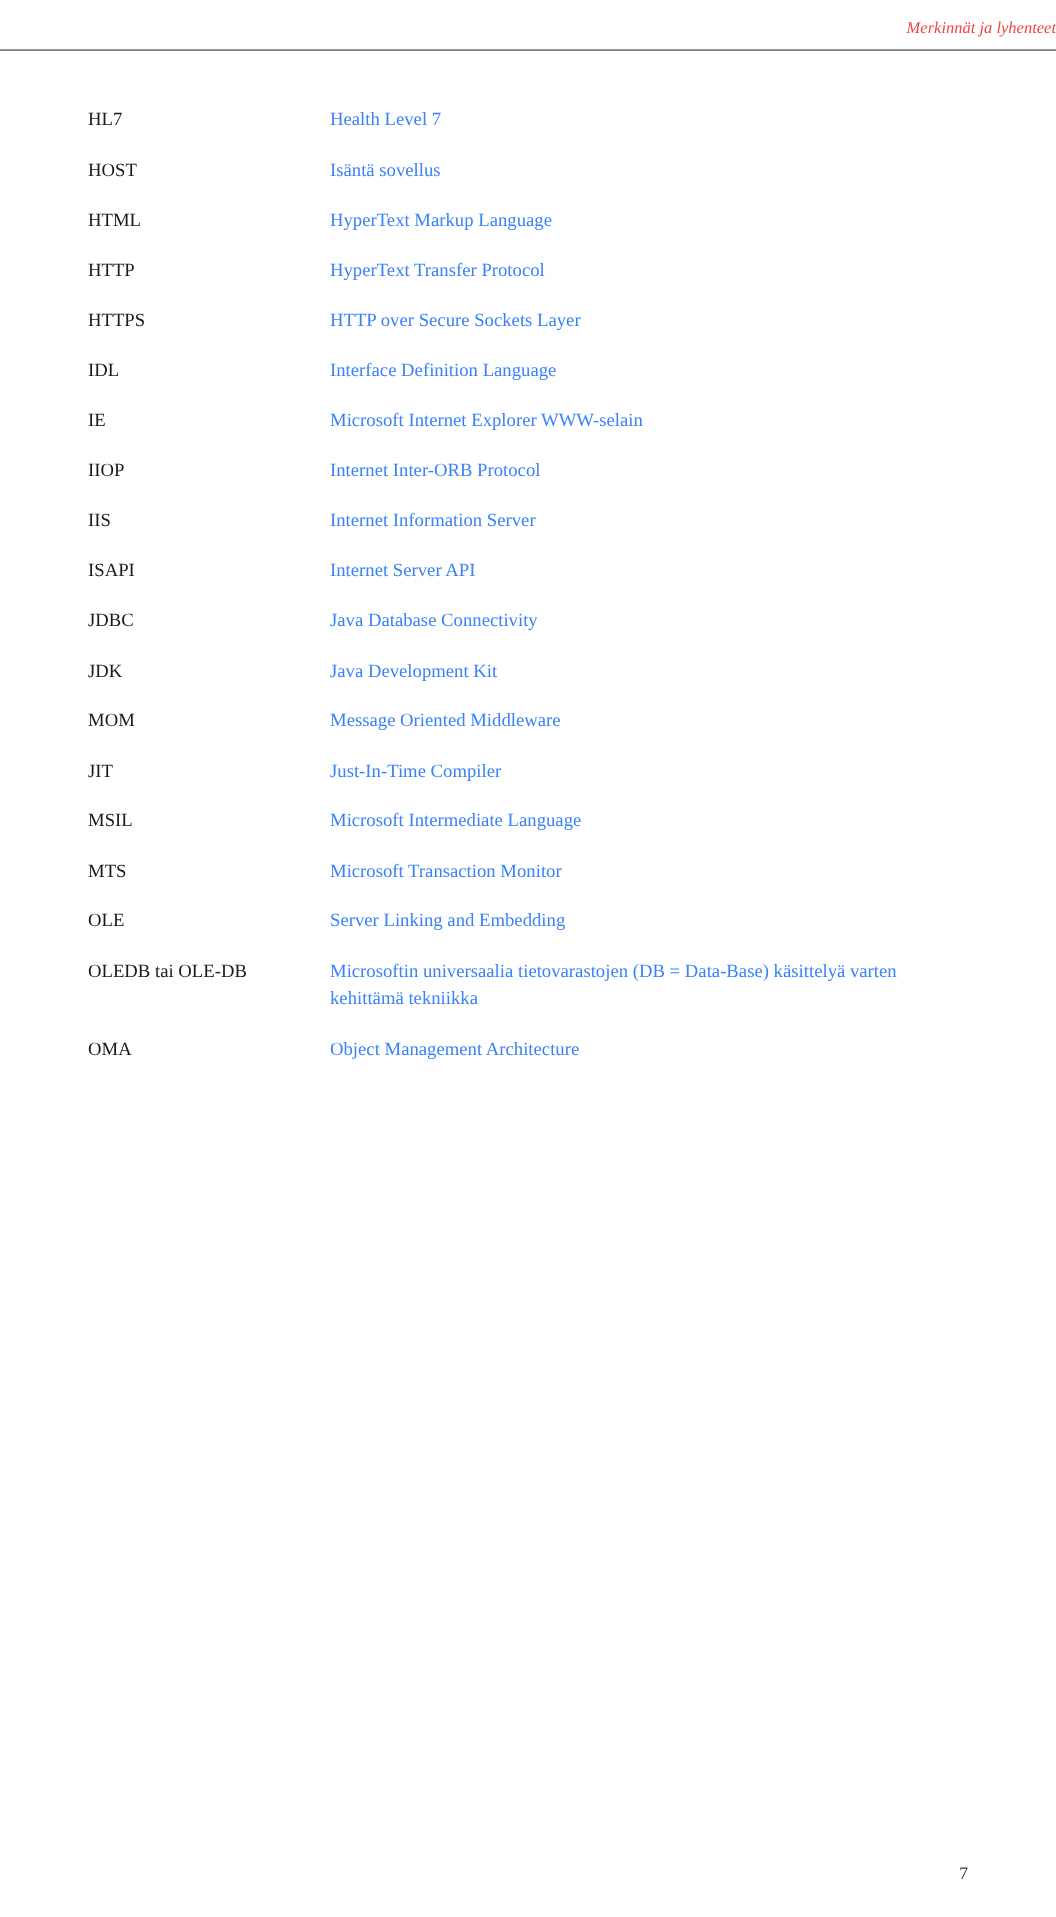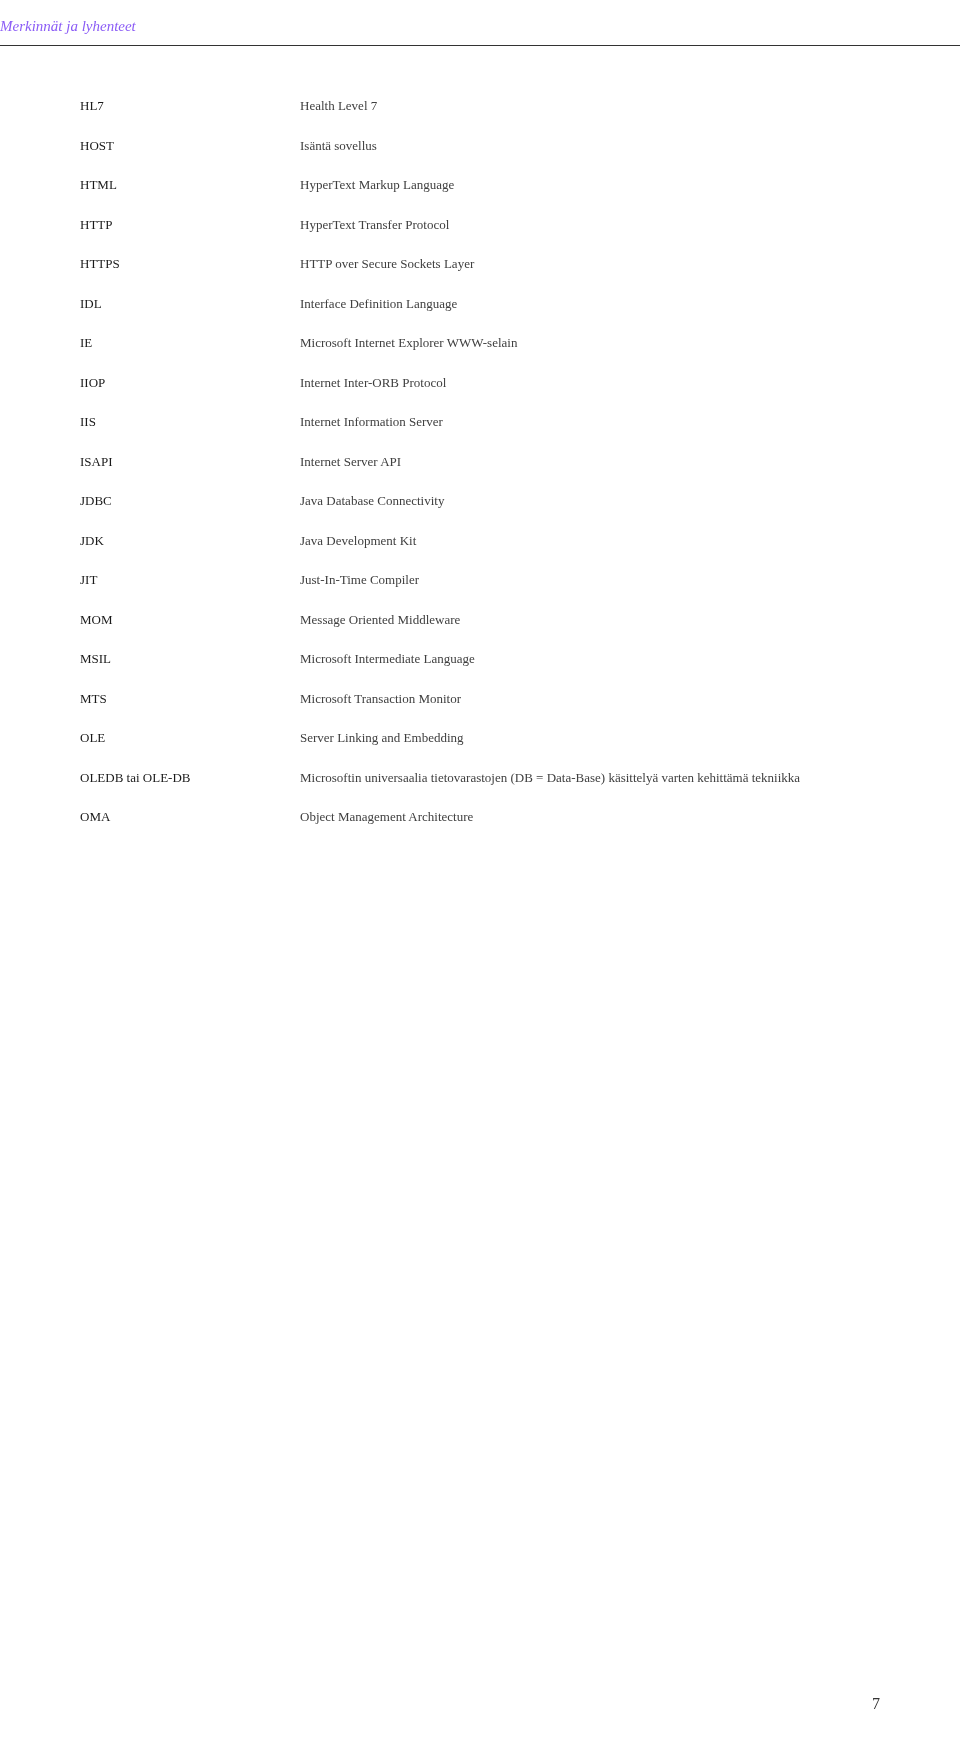--- a/index.html
+++ b/index.html
@@ -11,54 +11,54 @@
     body {
       background: #ffffff;
       font-family: Georgia, 'Times New Roman', Times, serif;
       color: #1a1a1a;
       width: 960px;
       min-height: 1743px;
       position: relative;
     }
 
     .page-header {
-      text-align: left;
+      text-align: right;
       padding: 18px 0 10px 0;
       font-style: italic;
       font-size: 15px;
-      color: #8b5cf6;
+      color: #ef4444;
       border-bottom: 1.5px solid #333;
       margin-bottom: 0;
     }
 
     .content {
       padding: 40px 80px 60px 80px;
     }
 
     .abbreviation-table {
       width: 100%;
       border-collapse: collapse;
     }
 
     .abbreviation-table tr td {
       padding: 10px 0;
       vertical-align: top;
-      font-size: 13px;
+      font-size: 17px;
       line-height: 1.5;
     }
 
     .abbreviation-table tr td:first-child {
       width: 220px;
       font-weight: normal;
       color: #1a1a1a;
       padding-right: 20px;
     }
 
     .abbreviation-table tr td:last-child {
-      color: #404040;
+      color: #3b82f6;
       font-family: Liberation Serif, serif;
     }
 
     .page-number {
       position: absolute;
       bottom: 30px;
       right: 80px;
       font-size: 16px;
       color: #333;
     }
@@ -115,26 +115,26 @@
         </tr>
         <tr>
           <td>JDBC</td>
           <td>Java Database Connectivity</td>
         </tr>
         <tr>
           <td>JDK</td>
           <td>Java Development Kit</td>
         </tr>
         <tr>
+          <td>MOM</td>
+          <td>Message Oriented Middleware</td>
+        </tr>
+        <tr>
           <td>JIT</td>
           <td>Just-In-Time Compiler</td>
-        </tr>
-        <tr>
-          <td>MOM</td>
-          <td>Message Oriented Middleware</td>
         </tr>
         <tr>
           <td>MSIL</td>
           <td>Microsoft Intermediate Language</td>
         </tr>
         <tr>
           <td>MTS</td>
           <td>Microsoft Transaction Monitor</td>
         </tr>
         <tr>

